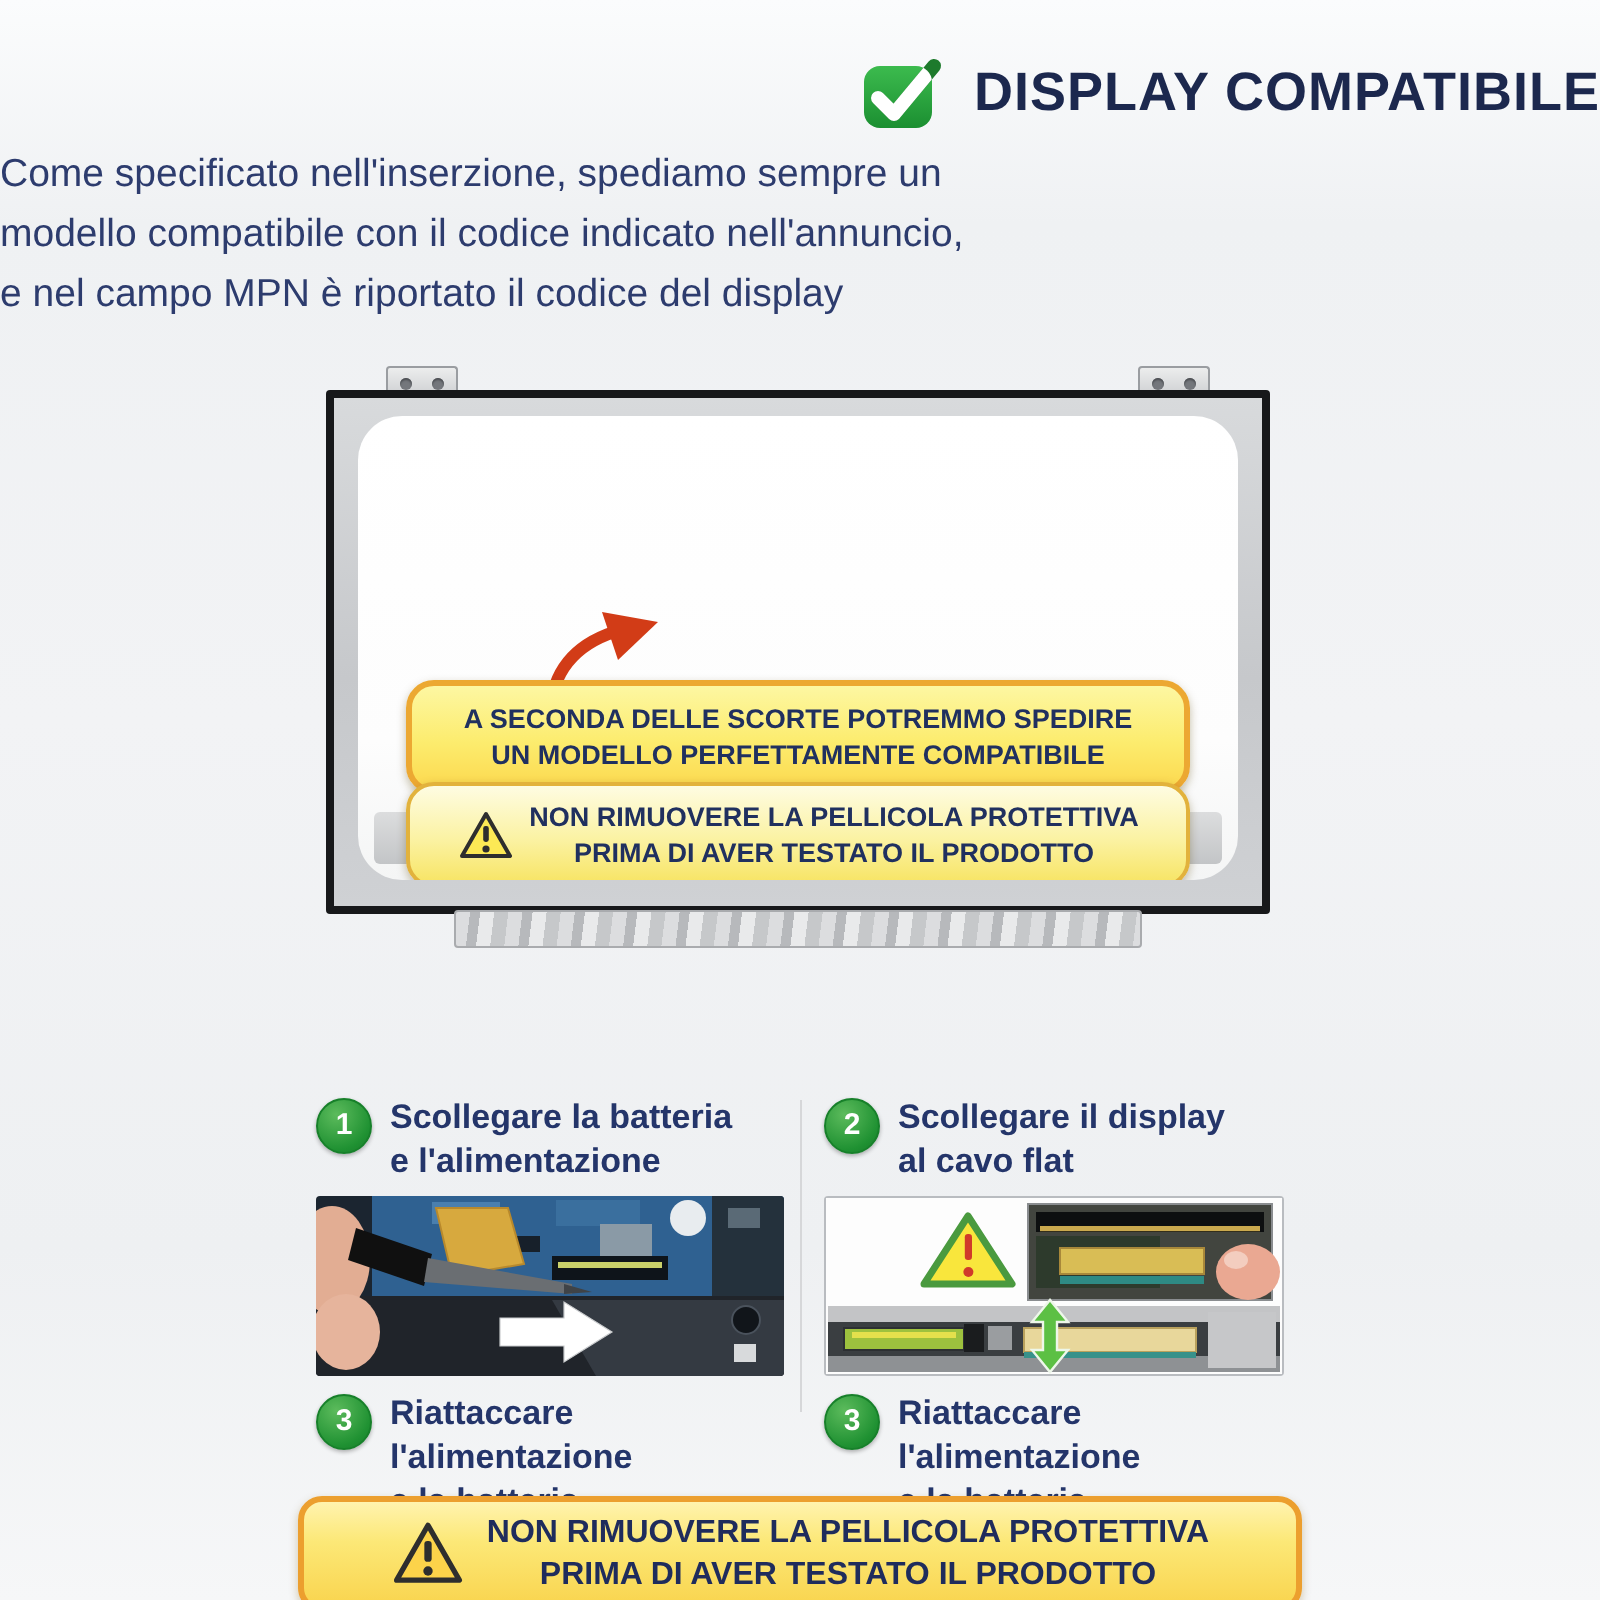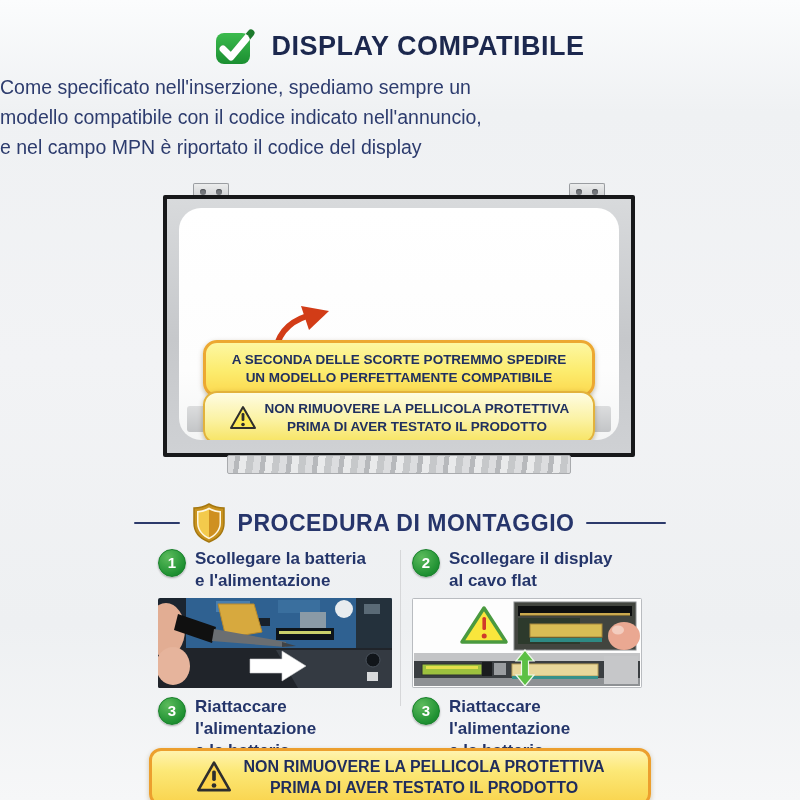--- a/index.html
+++ b/index.html
@@ -2,21 +2,21 @@
 <html><head>
 <meta charset="utf-8">
 <style>
   html,body{margin:0;padding:0;}
   #page{
     position:relative;width:800px;height:800px;overflow:hidden;
     background:linear-gradient(180deg,#fbfcfd 0%,#eff1f3 14%,#f2f3f5 45%,#eef0f2 78%,#f6f7f8 100%);
     font-family:"Liberation Sans",sans-serif;
   }
   
-  .header{position:absolute;top:26px;left:0;right:0;display:flex;justify-content:center;align-items:center;gap:14px;}
+  .header{position:absolute;top:26px;left:0;right:0;display:flex;justify-content:flex-end;align-items:center;gap:14px;}
   .page-title{font-size:27px;font-weight:bold;color:#1c284e;letter-spacing:.5px;}
   
   .intro{position:absolute;top:72px;left:0;right:0;text-align:left;color:#2d3c6e;font-size:19.5px;line-height:30px;}
   
   .panel-wrap{position:absolute;top:183px;left:163px;width:472px;height:300px;}
   .bracket{position:absolute;top:0;width:34px;height:17px;background:linear-gradient(#eceded,#c7c9cc);border:1px solid #9a9da1;border-bottom:none;border-radius:2px 2px 0 0;}
   .bracket:before,.bracket:after{content:"";position:absolute;top:5px;width:6px;height:6px;border-radius:50%;background:#74777c;box-shadow:inset 0 1px 1px #4c4f53;}
   .bracket:before{left:6px}.bracket:after{right:6px}
   .bracket-left{left:30px}.bracket-right{right:30px}
   .panel{position:absolute;top:12px;left:0;width:472px;height:262px;background:#17181a;border-radius:2px;box-sizing:border-box;padding:4px;}
@@ -118,31 +118,20 @@
               <div>PRIMA DI AVER TESTATO IL PRODOTTO</div>
             </div>
           </div>
 
         </div>
       </div>
     </div>
     <div class="foil"></div>
   </div>
 
-  <div class="proc-header">
-    <div class="proc-line proc-line-left"></div>
-    <svg width="34" height="40" viewBox="0 0 34 40">
-      <path d="M17 1 C22 4 28 5 32 5 L32 20 C32 30 25 36 17 39 C9 36 2 30 2 20 L2 5 C6 5 12 4 17 1 Z" fill="#c8921e" stroke="#a5770f" stroke-width="1.5"></path>
-      <path d="M17 4.5 C21 6.8 26 7.8 29 8 L29 20 C29 28 23 33.5 17 36.2 C11 33.5 5 28 5 20 L5 8 C8 7.8 13 6.8 17 4.5 Z" fill="#fdf6e0"></path>
-      <path d="M17 6.5 C20.5 8.5 25 9.4 27.5 9.6 L27.5 20 C27.5 27 22.3 32 17 34.5 Z" fill="#cf9020"></path>
-      <path d="M17 6.5 C13.5 8.5 9 9.4 6.5 9.6 L6.5 20 C6.5 27 11.7 32 17 34.5 Z" fill="#f3ca4c"></path>
-    </svg>
-    <div class="proc-title">PROCEDURA DI MONTAGGIO</div>
-    <div class="proc-line proc-line-right"></div>
-  </div>
 
   <div class="steps">
     <div class="steps-divider"></div>
 
     <div class="col col-1">
       <div class="step-row">
         <div class="step-num">1</div>
         <div class="step-text">
           <div>Scollegare la batteria</div>
           <div>e l'alimentazione</div>

